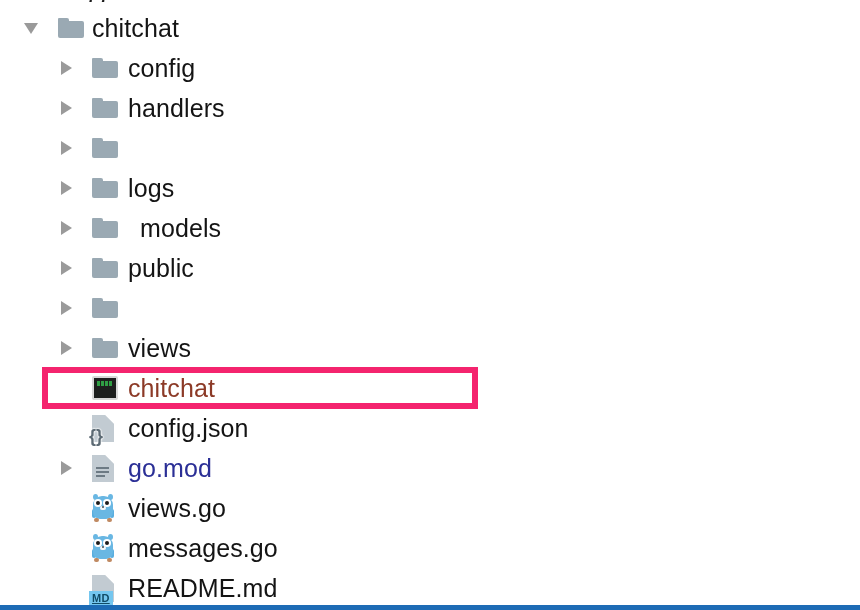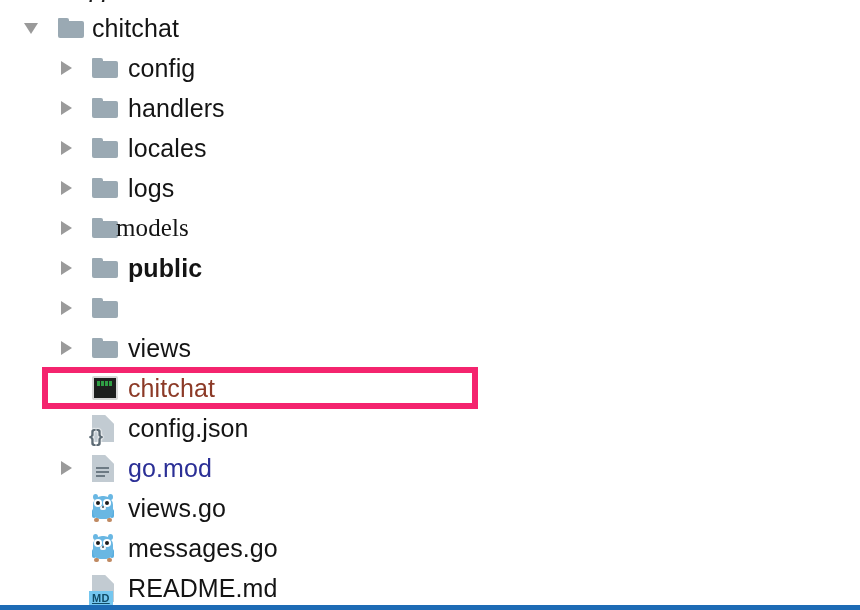--- a/index.html
+++ b/index.html
@@ -245,21 +245,20 @@
       <div class="row" style="top: 128px; position: absolute; left: 0px; width: 860px;">
         <div class="twisty" style="left: 55px;">
           <div class="tri-right"></div>
         </div>
         <div class="icon-wrap" style="left: 92px;">
           <div class="ic-folder">
             <div class="tab"></div>
             <div class="body"></div>
           </div>
         </div>
-        <div class="label" style="left: 128px;">locales</div>
       </div>
       <div class="row" style="top: 168px; position: absolute; left: 0px; width: 860px;">
         <div class="twisty" style="left: 55px;">
           <div class="tri-right"></div>
         </div>
         <div class="icon-wrap" style="left: 92px;">
           <div class="ic-folder">
             <div class="tab"></div>
             <div class="body"></div>
           </div>
@@ -269,23 +268,23 @@
       <div class="row" style="top: 208px; position: absolute; left: 0px; width: 860px;">
         <div class="twisty" style="left: 55px;">
           <div class="tri-right"></div>
         </div>
         <div class="icon-wrap" style="left: 92px;">
           <div class="ic-folder">
             <div class="tab"></div>
             <div class="body"></div>
           </div>
         </div>
-        <div class="label" style="left: 116px; font-family: Liberation Serif, serif;">models</div>
-      </div>
-      <div class="row" style="top: 248px; position: absolute; left: 0px; width: 860px; font-weight: bold;">
+        <div class="label" style="left: 140px;">models</div>
+      </div>
+      <div class="row" style="top: 248px; position: absolute; left: 0px; width: 860px;">
         <div class="twisty" style="left: 55px;">
           <div class="tri-right"></div>
         </div>
         <div class="icon-wrap" style="left: 92px;">
           <div class="ic-folder">
             <div class="tab"></div>
             <div class="body"></div>
           </div>
         </div>
         <div class="label" style="left: 128px;">public</div>

